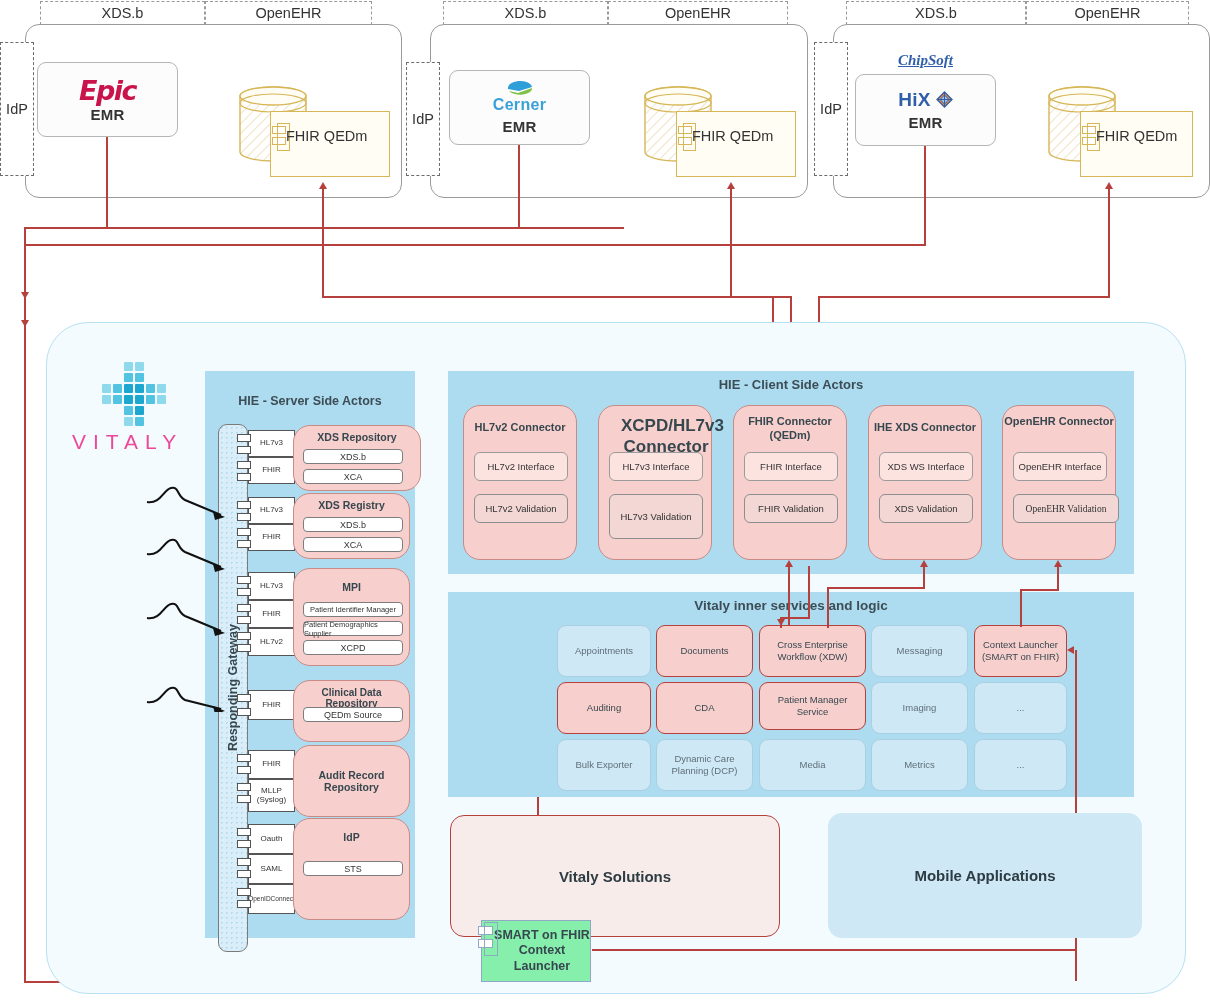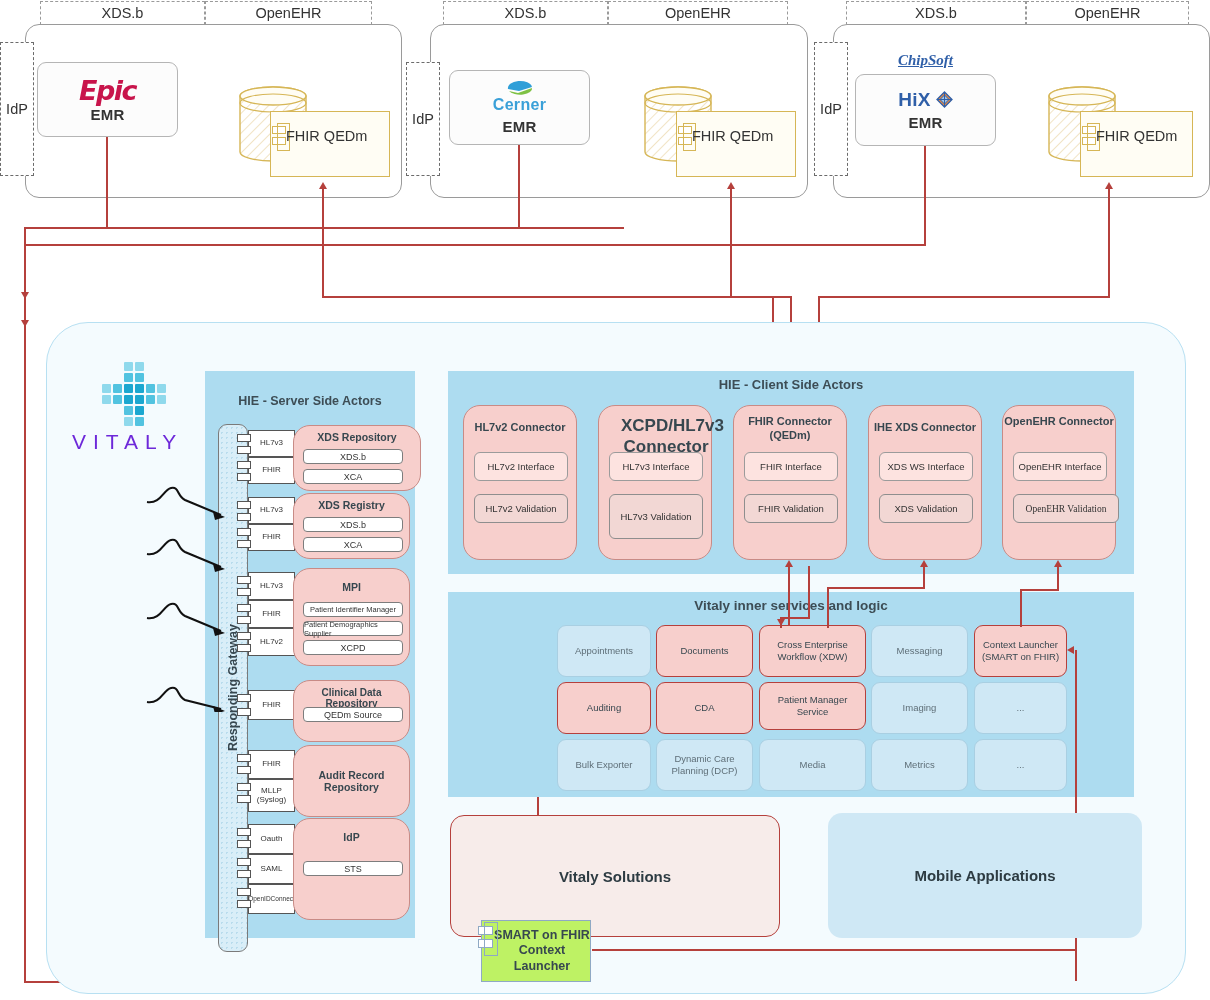--- a/index.html
+++ b/index.html
@@ -85,28 +85,28 @@
 
   
   .rl{position:absolute;background:#b5403c;}
   .ah{position:absolute;width:0;height:0;}
   .ah-up{border-left:4.5px solid transparent;border-right:4.5px solid transparent;border-bottom:7px solid #b5403c;}
   .ah-down{border-left:4.5px solid transparent;border-right:4.5px solid transparent;border-top:7px solid #b5403c;}
   .ah-left{border-top:4.5px solid transparent;border-bottom:4.5px solid transparent;border-right:7px solid #b5403c;}
 
   
   .logo-cell{position:absolute;border-radius:1px;}
-  .logo-word{font-size:21px;letter-spacing:7px;color:#6d28d9;font-weight:300;}
+  .logo-word{font-size:21px;letter-spacing:7px;color:#ec4899;font-weight:300;}
 
   
   .sol-box{border:1.3px solid #b5403c;border-radius:14px;background:#f7ecea;}
   .mob-box{border-radius:14px;background:#cfe8f5;}
   .big-label{font-size:15px;font-weight:bold;color:#2d3b42;}
 
-  .smart-box{background:#bef264;border:1.2px solid #8fa9c4;
+  .smart-box{background:#86efac;border:1.2px solid #8fa9c4;
              display:flex;align-items:center;justify-content:center;text-align:center;
              font-size:12.5px;font-weight:bold;color:#37474f;line-height:1.25;}
 </style>
 </head>
 <body>
 
 <div class="abs tab" style="left:40px;top:1px;width:165px;height:24px;">XDS.b</div>
 <div class="abs tab" style="left:205px;top:1px;width:167px;height:24px;">OpenEHR</div>
 <div class="abs vendor-panel" style="left:25px;top:24px;width:377px;height:174px;"></div>
 <div class="abs idp-box" style="left:0px;top:42px;width:34px;height:134px;">IdP</div>

